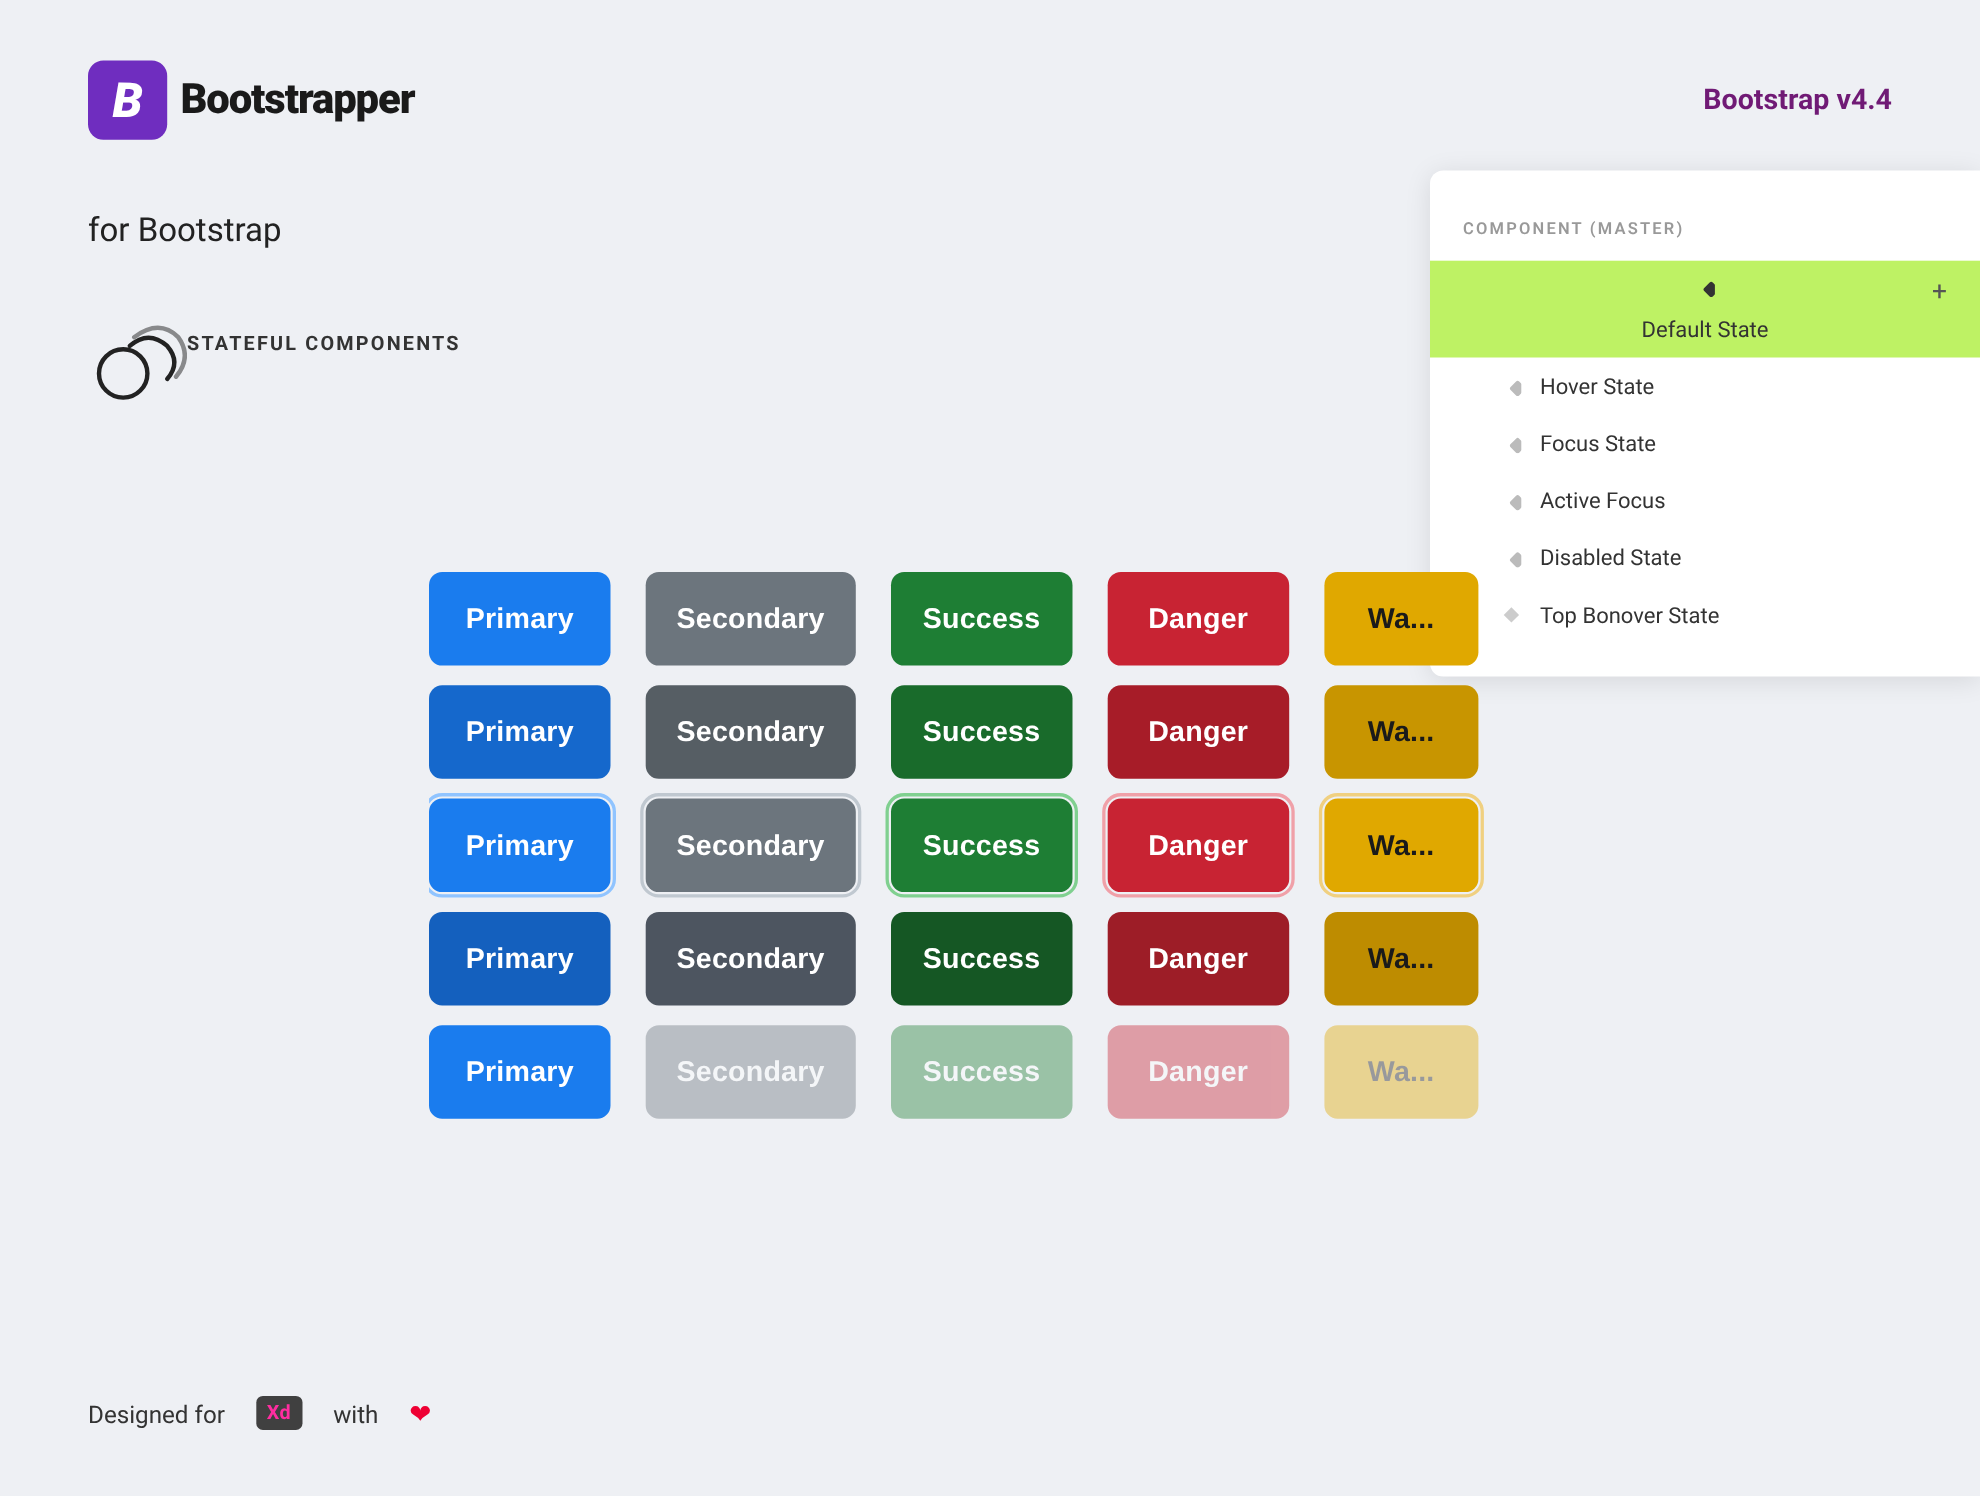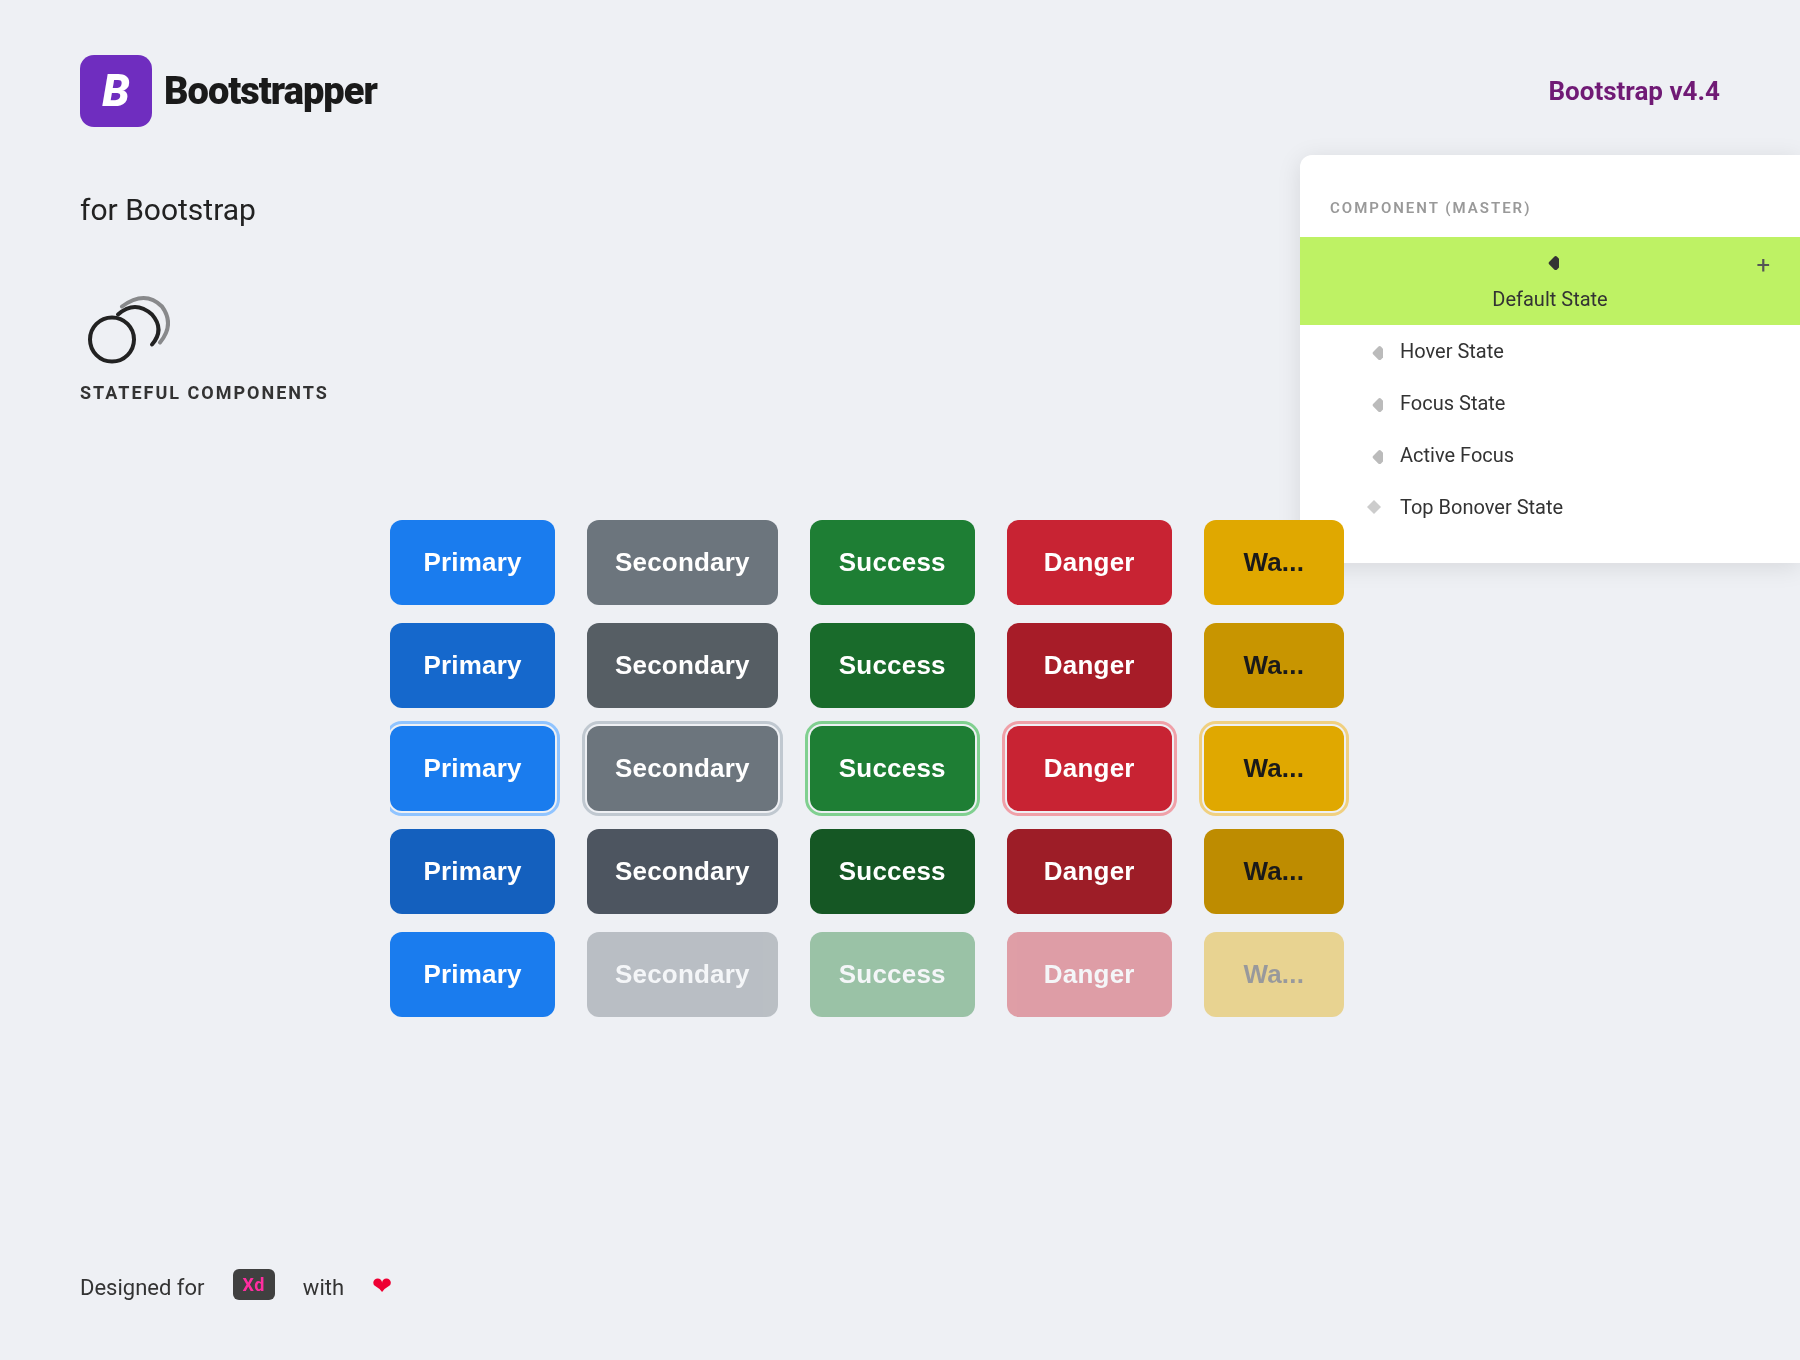--- a/index.html
+++ b/index.html
@@ -65,21 +65,21 @@
 
     
     .stateful-section {
       padding: 0 80px 60px 80px;
       display: flex;
       align-items: flex-start;
       gap: 60px;
     }
     .stateful-icon {
       display: flex;
-      flex-direction: column;
+      flex-direction: row;
       align-items: flex-start;
     }
     .stateful-icon svg {
       width: 90px;
       height: 80px;
     }
     .stateful-label {
       font-size: 18px;
       font-weight: 700;
       color: #333;
@@ -320,20 +320,28 @@
 
   <div class="panel-item sub">
     <div class="diamond">
       <svg viewBox="0 0 18 18" fill="none">
           <rect x="9" y="1" width="11" height="11" rx="2" transform="rotate(45 9 9)" fill="#bbb"></rect>
         </svg>
     </div>
     <span class="panel-item-label">Active Focus</span>
   </div>
 
+  <div class="panel-item sub">
+    <div class="diamond">
+      <svg viewBox="0 0 18 18" fill="none">
+          <rect x="9" y="1" width="11" height="11" rx="2" transform="rotate(45 9 9)" fill="#bbb"></rect>
+        </svg>
+    </div>
+    <span class="panel-item-label">Disabled State</span>
+  </div>
 
   <div class="panel-item sub">
     <div class="diamond">
       <svg viewBox="0 0 18 18" fill="none">
           <polygon points="9,2 16,9 9,16 2,9" fill="#ccc"></polygon>
         </svg>
     </div>
     <span class="panel-item-label">Top Bonover State</span>
   </div>
 </div>

